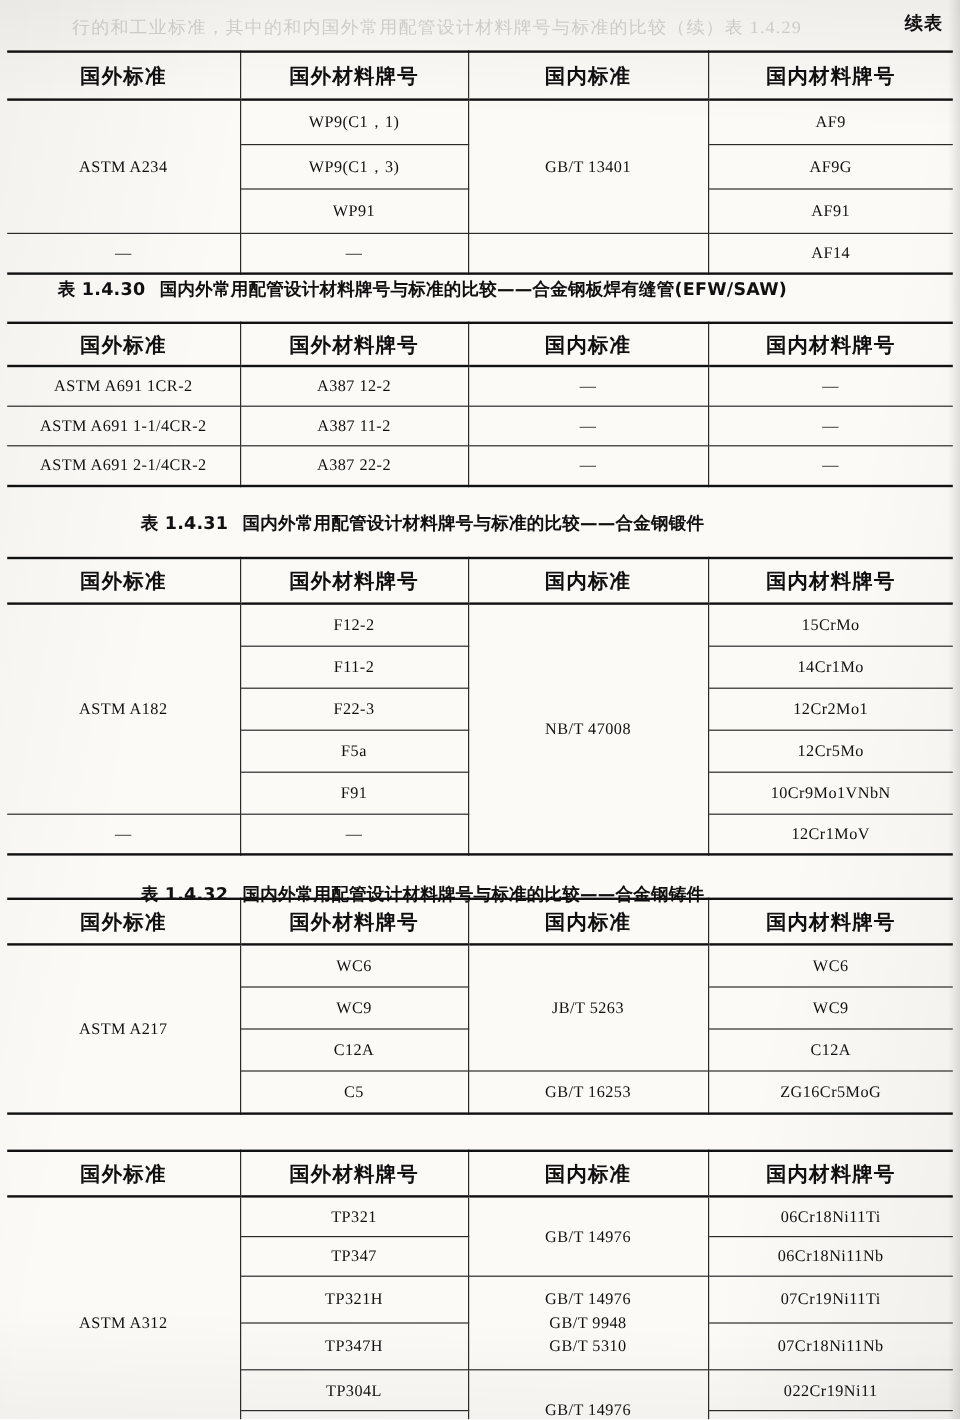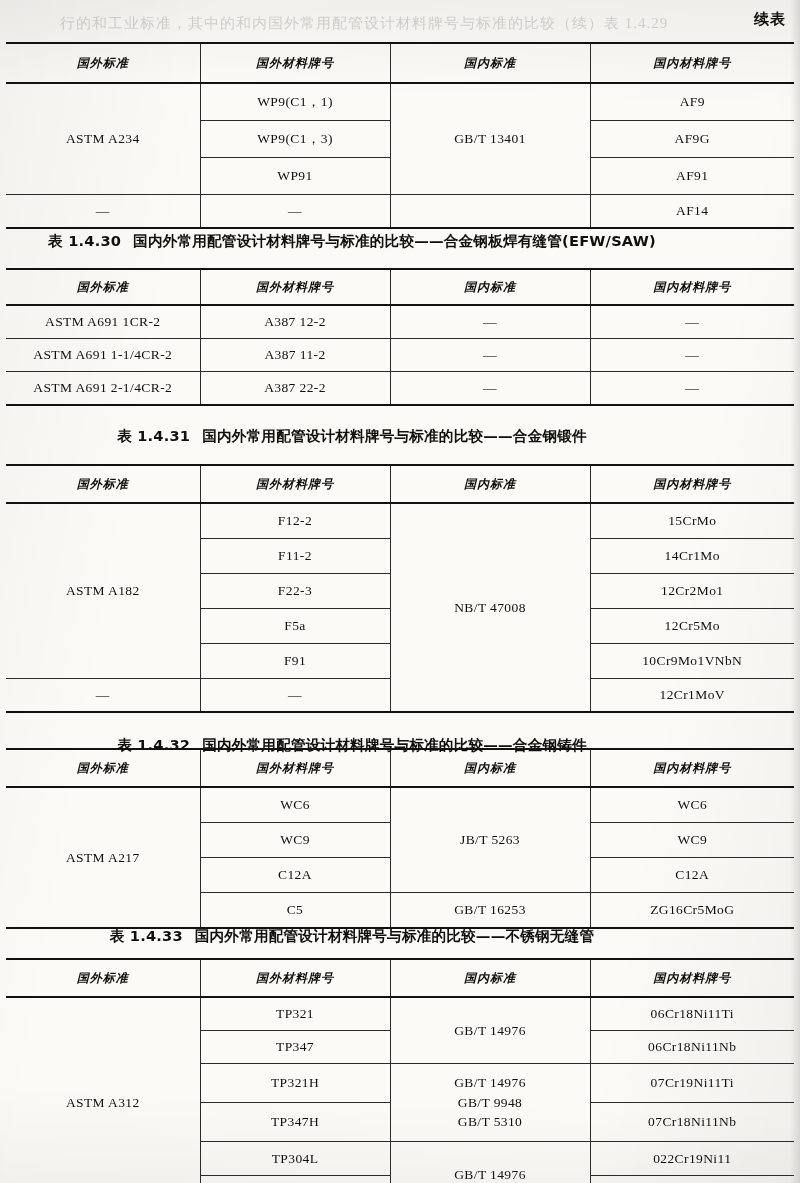--- a/index.html
+++ b/index.html
@@ -110,24 +110,23 @@
     text-align: center;
     vertical-align: middle;
     font-size: 13.5px;
     font-weight: normal;
     padding: 0 2px;
     letter-spacing: 0.4px;
     white-space: nowrap;
   }
   table.doc th {
     font-family: "DejaVu Sans", sans-serif;
-    font-size: 12px;
+    font-size: 17px;
     font-weight: bold;
     letter-spacing: 1px;
-    font-style: italic;
   }
   
   table.doc { border-top: 2.2px solid #111; border-bottom: 2.2px solid #111; }
   table.doc thead th { border-top: none; border-bottom: 2.2px solid #111; }
   table.doc tbody tr:last-child td { border-bottom: none; }
   table.doc td:first-child, table.doc th:first-child { border-left: none; }
   table.doc td:last-child, table.doc th:last-child { border-right: none; }
   .dash { font-size: 15px; }
 </style>
 </head>
@@ -308,23 +307,20 @@
         <td>C12A</td>
       </tr>
       <tr>
         <td style="height:34px">C5</td>
         <td>GB/T 16253</td>
         <td>ZG16Cr5MoG</td>
       </tr>
     </tbody>
   </table>
 
-  <div class="tbl-title" style="top:927px;">
-    <span class="num">表 1.4.33</span><span>国内外常用配管设计材料牌号与标准的比较——不锈钢无缝管</span>
-  </div>
 
   <table class="doc" style="left:6px; top:958px; width:788px; border-bottom:none;">
     <colgroup>
         <col style="width:194px">
         <col style="width:190px">
         <col style="width:200px">
         <col style="width:204px">
       </colgroup>
     <thead>
       <tr>

